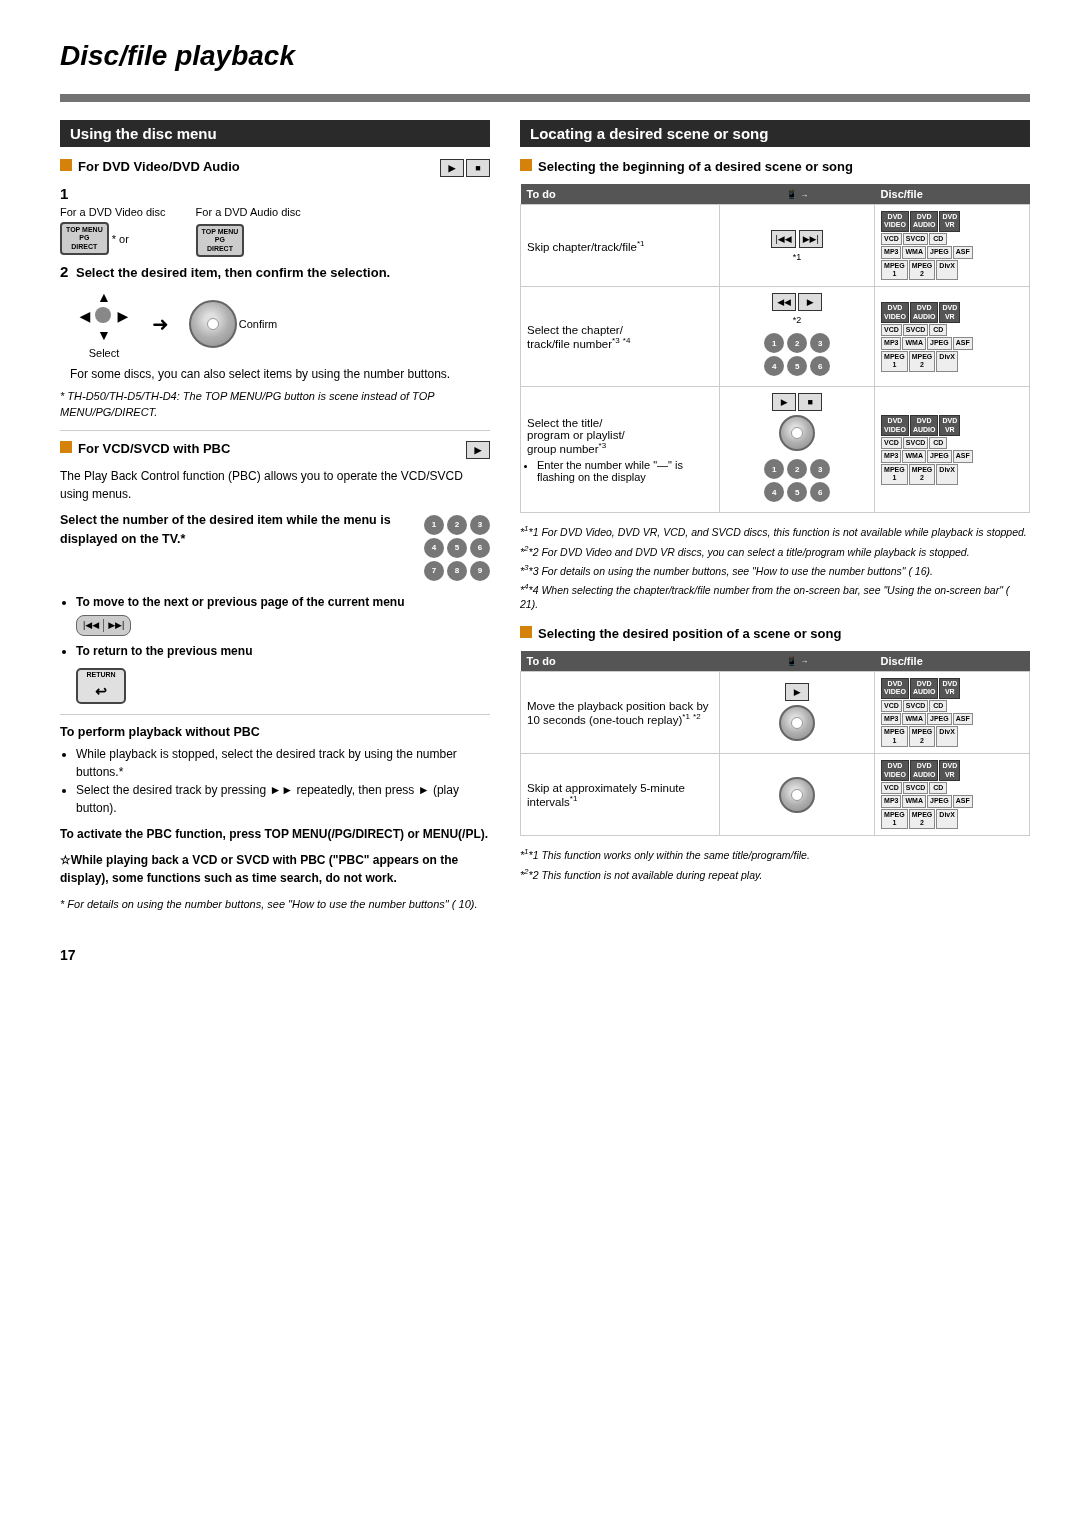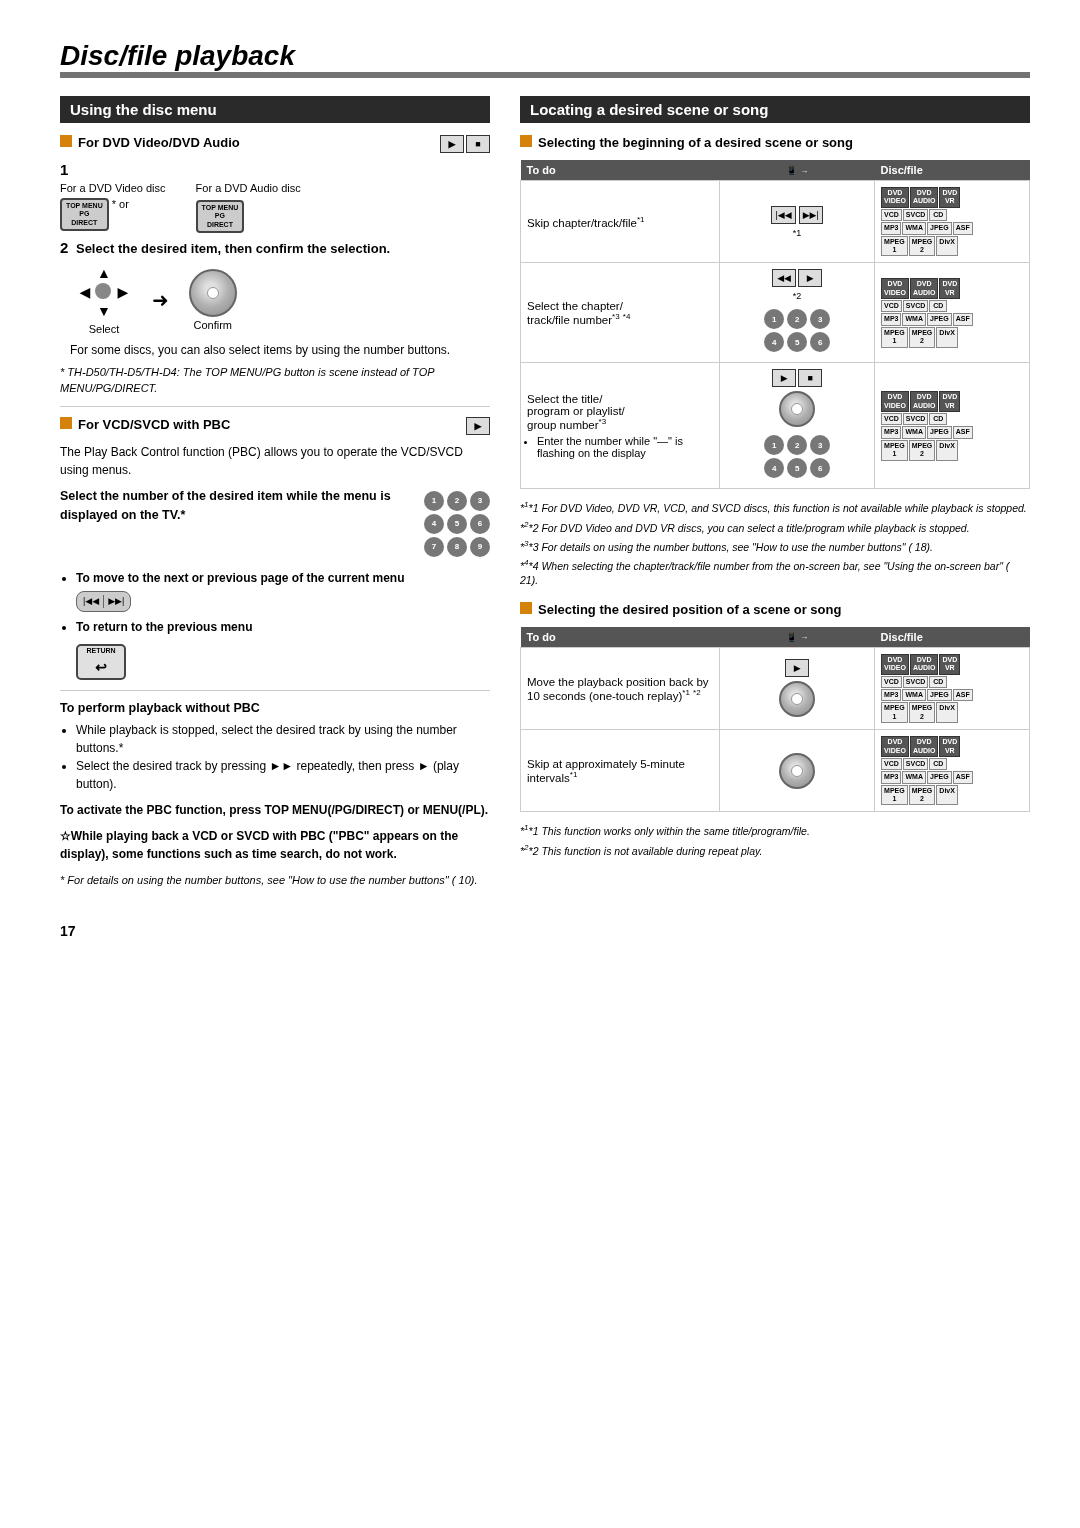--- a/index.html
+++ b/index.html
@@ -12,22 +12,22 @@
       color: #000;
       padding: 40px 50px 40px 60px;
     }
 
     
     .page-title {
       font-size: 28px;
       font-style: italic;
       font-weight: bold;
       margin-bottom: 18px;
-      border-bottom: 6px solid #737373;
-      padding-bottom: 0;
+      border-bottom: 8px solid #737373;
+      padding-bottom: 22px;
     }
 
     
     .main-columns {
       display: flex;
       gap: 30px;
       align-items: flex-start;
     }
     .left-col { width: 430px; flex-shrink: 0; }
     .right-col { flex: 1; }
@@ -239,21 +239,21 @@
         <span class="btn-box">▶</span>
         <span class="btn-box">■</span>
       </span>
     </div>
 
     <div style="margin: 8px 0 6px 0;">
       <span class="step-num">1</span>
       <div style="display:flex; gap:30px; margin-top:4px; ">
         <div>
           <div style="font-size:11px; margin-bottom:4px;">For a DVD Video disc</div>
-          <div style="display:flex; align-items:flex-start; gap:3px;">
+          <div style="display:flex; align-items:center; gap:3px;">
             <div class="top-menu-btn">
               <span>TOP MENU</span>
                 <span>PG</span>
                 <span>DIRECT</span>
             </div>
             <span style="font-size:11px;">* or</span>
           </div>
         </div>
         <div>
           <div style="font-size:11px; margin-bottom:4px;">For a DVD Audio disc</div>
@@ -287,21 +287,21 @@
               </div>
             <div></div>
             <div style="display:flex;align-items:center;justify-content:center;">
                 <span style="font-size:14px;">▼</span>
               </div>
             <div></div>
           </div>
           <span style="font-size:11px; margin-top:3px;">Select</span>
         </div>
         <span style="font-size:20px;">➜</span>
-        <div style="display:flex; flex-direction:column; align-items:center; gap:2px;">
+        <div style="display:flex; flex-direction:row; align-items:center; gap:2px;">
           <div class="disc-medium"></div>
           <span style="font-size:11px;">Confirm</span>
         </div>
       </div>
     </div>
 
     <p class="body-text" style="margin-left:10px;">For some discs, you can also select items by using the number buttons.</p>
 
     <p class="footnote" style="margin: 6px 0;">
       <span>* TH-D50/TH-D5/TH-D4: The TOP MENU/PG button is scene instead of TOP MENU/PG/DIRECT.</span>
@@ -541,21 +541,21 @@
               </div>
             </div>
           </td>
         </tr>
       </tbody>
     </table>
 
     <div class="footnotes-section">
       <p class="small-footnote">*<sup>1</sup><em>*1 For DVD Video, DVD VR, VCD, and SVCD discs, this function is not available while playback is stopped.</em></p>
       <p class="small-footnote">*<sup>2</sup><em>*2 For DVD Video and DVD VR discs, you can select a title/program while playback is stopped.</em></p>
-      <p class="small-footnote">*<sup>3</sup><em>*3 For details on using the number buttons, see "How to use the number buttons" (       18).</em></p>
+      <p class="small-footnote">*<sup>3</sup><em>*3 For details on using the number buttons, see "How to use the number buttons" (       16).</em></p>
       <p class="small-footnote">*<sup>4</sup><em>*4 When selecting the chapter/track/file number from the on-screen bar, see "Using the on-screen bar" (       21).</em></p>
     </div>
 
     <div class="sub-header" style="margin-top:14px;">
       <span class="orange-sq"></span>
       <span>Selecting the desired position of a scene or song</span>
     </div>
 
     <table class="disc-table">
       <thead>

